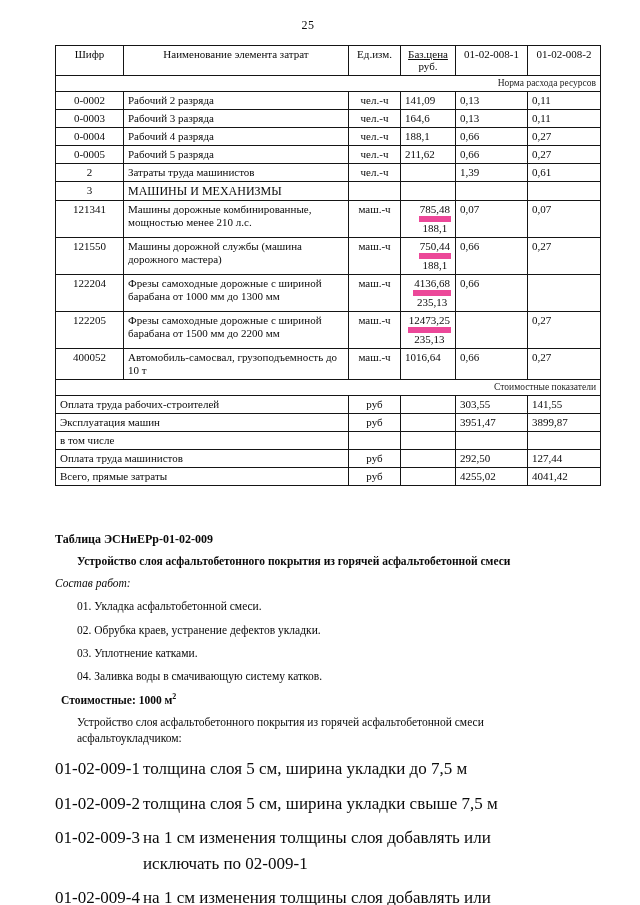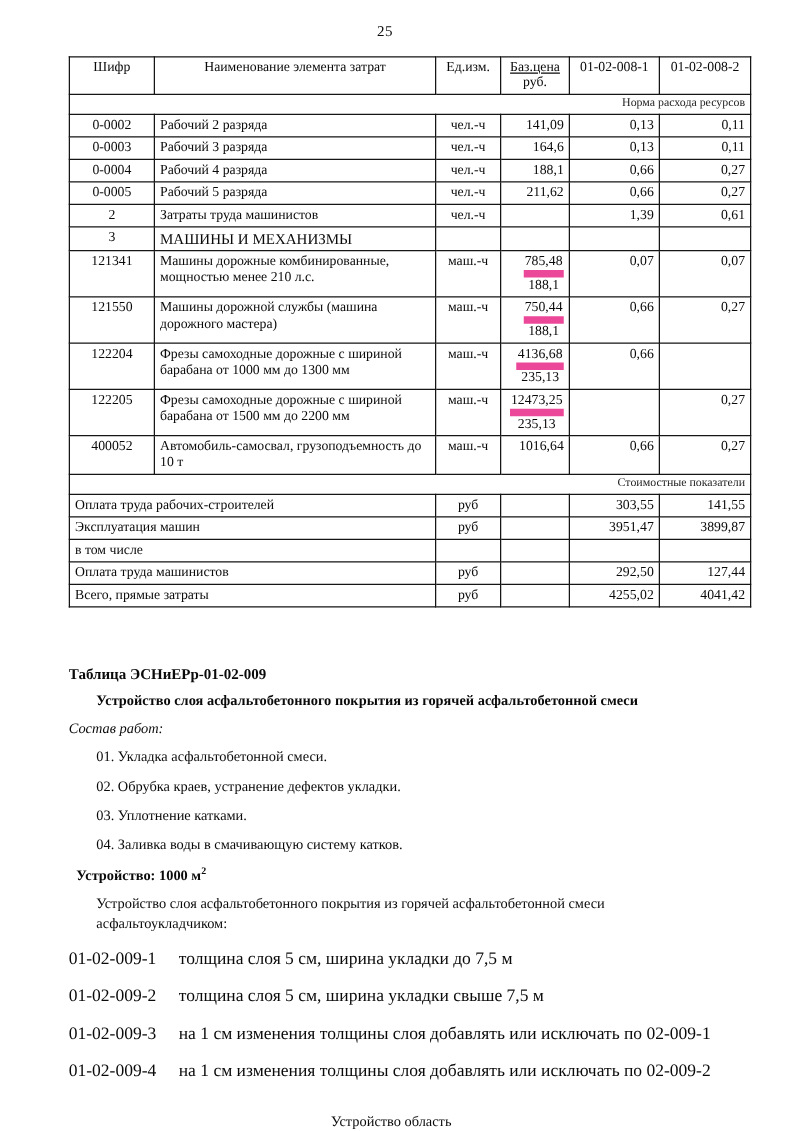--- a/index.html
+++ b/index.html
@@ -54,21 +54,21 @@
 
   th.hd {
     vertical-align: middle;
     font-size: 11px;
     padding: 6px 3px;
     line-height: 1.12;
   }
   .hd-price-top { text-decoration: underline; }
 
   td.c  { text-align: center; }
-  td.r  { text-align: right; padding-right: 6px; }
+  td.r  { padding-right: 6px; }
   td.l  { text-align: left; }
   td.b  { font-weight: bold; }
 
   .section-band {
     text-align: right;
     font-size: 9.5px;
     font-family: Liberation Serif, serif;
     padding: 2px 8px 2px 4px;
     color: #242424;
   }
@@ -141,21 +141,21 @@
     font-size: 11.5px;
     line-height: 1.35;
   }
   ul.codes {
     list-style: none;
     margin: 10px 0 0 0;
     padding: 0;
   }
   ul.codes li {
     margin: 0 0 9px 0;
-    font-size: 14px;
+    font-size: 17px;
     display: flex;
   }
   ul.codes li .code {
     width: 88px;
     flex: none;
   }
   ul.codes li .txt { flex: 1; }
   .region {
     text-align: center;
     font-size: 11.5px;
@@ -329,21 +329,21 @@
   <div class="body-text">
     <div class="tbl-title">Таблица  ЭСНиЕРр-01-02-009</div>
     <div class="tbl-subtitle">Устройство слоя асфальтобетонного покрытия из горячей асфальтобетонной смеси</div>
     <div class="works-label">Состав работ:</div>
     <ul class="works" id="works-list">
         <li>01. Укладка асфальтобетонной смеси.</li>
         <li>02. Обрубка краев, устранение дефектов укладки.</li>
         <li>03. Уплотнение катками.</li>
         <li>04. Заливка воды в смачивающую систему катков.</li>
       </ul>
-    <div class="meter"><span>Устройство: 1000 м</span><sup>2</sup></div>
+    <div class="meter"><span>Стоимостные: 1000 м</span><sup>2</sup></div>
     <div class="desc">Устройство слоя асфальтобетонного покрытия из горячей асфальтобетонной смеси асфальтоукладчиком:</div>
     <ul class="codes" id="codes-list">
         <li>
           <span class="code">01-02-009-1</span>
           <span class="txt">толщина слоя  5 см, ширина укладки до 7,5 м</span>
         </li>
         <li>
           <span class="code">01-02-009-2</span>
           <span class="txt">толщина слоя  5 см, ширина укладки свыше 7,5 м</span>
         </li>

